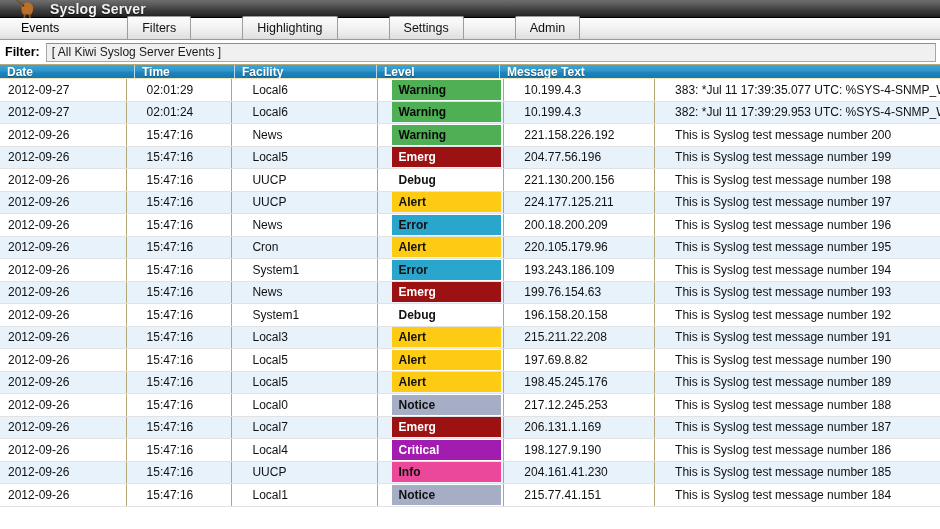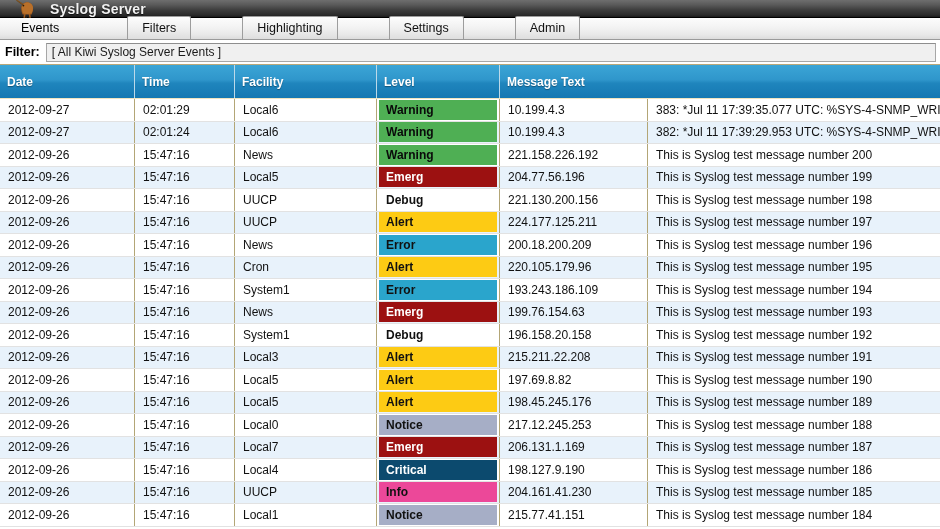--- a/index.html
+++ b/index.html
@@ -112,21 +112,21 @@
   .grid {
     position: relative;
     width: 940px;
     height: 468px;
     overflow: hidden;
     background: #fff;
     border-top: 1px solid #b8a87a;
   }
   .grid-header {
     display: flex;
-    height: 34px;
+    height: 14px;
     background: linear-gradient(to bottom, #3ba5d6 0%, #2f96cb 45%, #1f85bd 55%, #1578b2 100%);
     border-bottom: 1px solid #f0e4c0;
   }
   .hcell {
     display: flex;
     align-items: center;
     padding-left: 7px;
     color: #ffffff;
     font-size: 12px;
     font-weight: bold;
@@ -136,20 +136,21 @@
     white-space: nowrap;
   }
   .hcell:last-child { border-right: none; }
 
   .grid-body { position: relative; }
   .row {
     display: flex;
     height: 22.5px;
     border-bottom: 1px solid #e2e2e2;
     background: #ffffff;
+    gap: 12px;
   }
   .row.alt { background: #e8f2fb; }
   .cell {
     display: flex;
     align-items: center;
     padding-left: 8px;
     font-size: 12px;
     color: #111;
     border-right: 1px solid #b3a676;
     overflow: hidden;
@@ -395,21 +396,21 @@
             <div class="level-pill" style="background: rgb(156, 17, 17); color: rgb(255, 255, 255);">Emerg</div>
           </div>
           <div class="cell w-host">206.131.1.169</div>
           <div class="cell w-msg c-msg">This is Syslog test message number 187</div>
         </div>
         <div class="row">
           <div class="cell w-date">2012-09-26</div>
           <div class="cell w-time">15:47:16</div>
           <div class="cell w-fac">Local4</div>
           <div class="cell c-level w-lvl">
-            <div class="level-pill" style="background: #0c4a6e; color: rgb(255, 255, 255);">Critical</div>
+            <div class="level-pill" style="background: #a21caf; color: rgb(255, 255, 255);">Critical</div>
           </div>
           <div class="cell w-host">198.127.9.190</div>
           <div class="cell w-msg c-msg">This is Syslog test message number 186</div>
         </div>
         <div class="row alt">
           <div class="cell w-date">2012-09-26</div>
           <div class="cell w-time">15:47:16</div>
           <div class="cell w-fac">UUCP</div>
           <div class="cell c-level w-lvl">
             <div class="level-pill" style="background: #ec4899; color: rgb(17, 17, 17);">Info</div>

